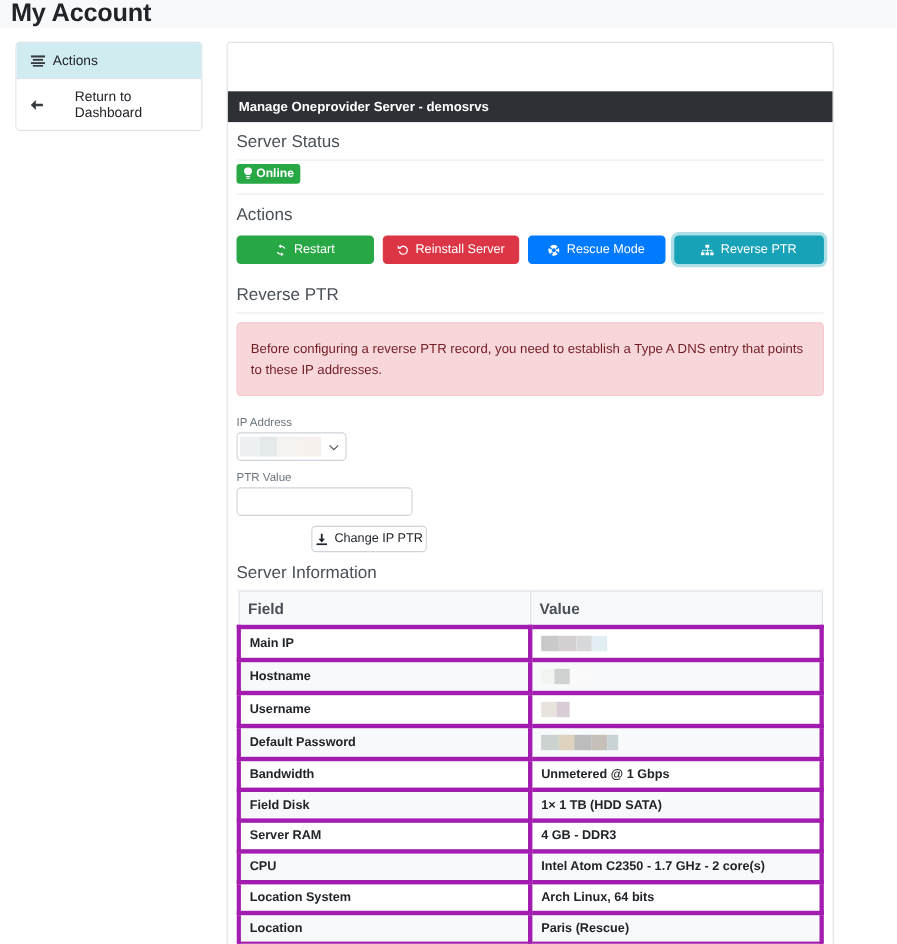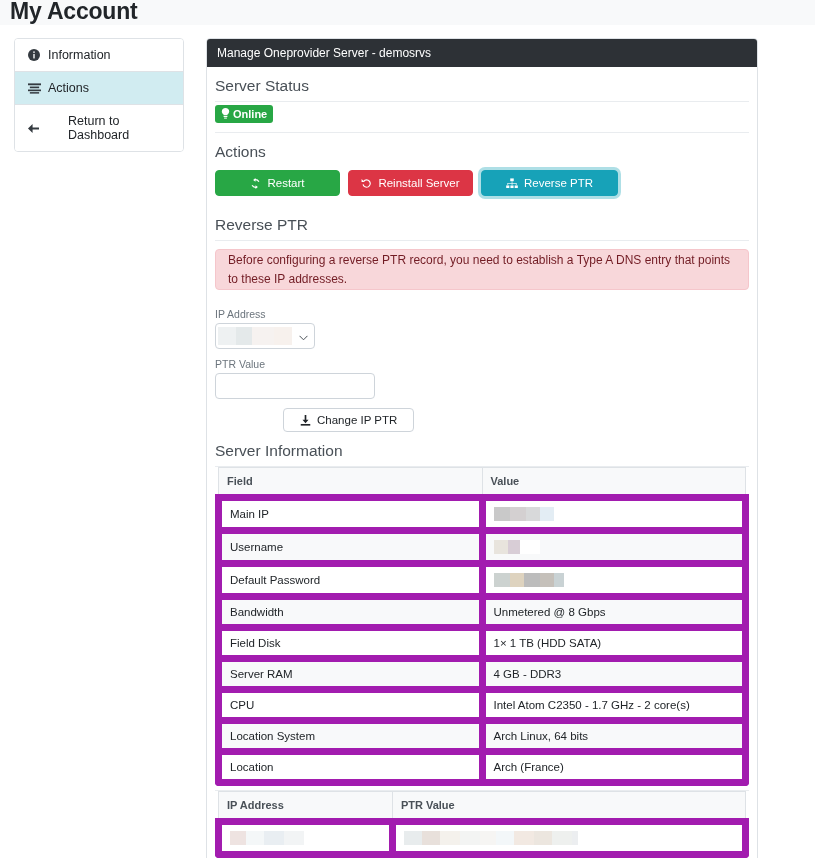--- a/index.html
+++ b/index.html
@@ -67,21 +67,22 @@
     border: 1px solid #dee2e6;
     border-radius: 4px;
     background: #fff;
     overflow: hidden;
   }
   .card-header {
     background: #2d3136;
     color: #ffffff;
     font-size: 12px;
     padding: 7px 10px;
-    font-weight: normal;
+    font-weight: bold;
+    margin-top: 44px;
   }
   .card-body { padding: 0 8px 12px 8px; }
 
   .section-title {
     font-size: 15.5px;
     color: #495057;
     font-weight: normal;
     padding: 10px 0 6px 0;
     margin: 0;
   }
@@ -122,30 +123,30 @@
     font-family: "Liberation Sans", sans-serif;
   }
   .btn svg { display: block; }
   .btn-success { background: #28a745; border-color: #28a745; }
   .btn-danger  { background: #dc3545; border-color: #dc3545; }
   .btn-primary { background: #007bff; border-color: #007bff; }
   .btn-info    { background: #17a2b8; border-color: #17a2b8;
                  box-shadow: 0 0 0 3px rgba(23,162,184,0.35); width: 137px; }
   .btn-light {
     background: #fff; color: #212529; border: 1px solid #ced4da;
-    width: auto; padding: 5px 16px;
+    width: auto; padding: 5px 3px;
   }
 
   
   .alert {
     background: #f8d7da;
     color: #721c24;
     border: 1px solid #f5c6cb;
     border-radius: 4px;
-    padding: 1px 12px;
+    padding: 14px 12px;
     font-size: 12px;
     line-height: 1.55;
     margin: 8px 0 18px 0;
   }
 
   
   .form-label {
     font-size: 10.5px;
     color: #6c757d;
     display: block;
@@ -186,27 +187,28 @@
     width: 100%;
     font-size: 11.5px;
   }
   thead th {
     background: #f8f9fa;
     color: #495057;
     font-weight: bold;
     text-align: left;
     padding: 7px 8px;
     border: 1px solid #dee2e6;
-    font-size: 11px;
+    font-size: 14px;
   }
   tbody td {
     padding: 6px 8px;
-    border: 7px solid #a21caf;
+    border: 4px solid #a21caf;
     color: #212529;
     height: 23px;
+    font-weight: bold;
   }
   tbody tr:nth-child(even) { background: #f8f9fa; }
   .tbl-wrap { border-radius: 4px; overflow: hidden; margin-bottom: 4px; }
   .col-field { width: 50%; }
 
   
   .redact { display: inline-flex; height: 14px; vertical-align: middle; }
   .redact i { display: block; height: 100%; }
 </style>
 </head>
@@ -214,30 +216,20 @@
 
 <div class="title-wrap">
   <div class="topbar"></div>
   <div class="page-title">My Account</div>
 </div>
 
 <div class="layout">
 
   <div class="sidebar">
 
-    <div class="side-item">
-      <span class="side-ico">
-        <svg width="12" height="12" viewBox="0 0 16 16">
-            <circle cx="8" cy="8" r="8" fill="#343a40"></circle>
-            <rect x="7.1" y="6.6" width="1.8" height="6" fill="#fff"></rect>
-            <circle cx="8" cy="4.2" r="1.1" fill="#fff"></circle>
-          </svg>
-      </span>
-      <span>Information</span>
-    </div>
 
     <div class="side-item active">
       <span class="side-ico">
         <svg width="13" height="11" viewBox="0 0 14 11">
             <rect x="0" y="0" width="14" height="2" fill="#343a40"></rect>
             <rect x="2" y="3.4" width="10" height="1.8" fill="#343a40"></rect>
             <rect x="0" y="6.6" width="14" height="1.8" fill="#343a40"></rect>
             <rect x="2" y="9.4" width="10" height="1.6" fill="#343a40"></rect>
           </svg>
       </span>
@@ -293,20 +285,30 @@
         <button class="btn btn-danger">
           <span>
             <svg width="11" height="11" viewBox="0 0 12 12">
                 <path d="M2.4 3.2A4.6 4.6 0 1 1 1.6 7l1.3-.3A3.3 3.3 0 1 0 3.5 4.2z" fill="#fff"></path>
                 <path d="M0.6 1.1v3.3h3.3z" fill="#fff"></path>
               </svg>
           </span>
           <span>Reinstall Server</span>
         </button>
 
+        <button class="btn btn-primary">
+          <span>
+            <svg width="11" height="11" viewBox="0 0 12 12">
+                <circle cx="6" cy="6" r="5.4" fill="#fff"></circle>
+                <circle cx="6" cy="6" r="2" fill="#007bff"></circle>
+                <path d="M1.6 1.6l2.6 2.6-1.2 1.2L0.4 2.8zM10.4 1.6L7.8 4.2 9 5.4l2.6-2.6zM1.6 10.4l2.6-2.6 1.2 1.2-2.6 2.6zM10.4 10.4L7.8 7.8 9 6.6l2.6 2.6z" fill="#007bff"></path>
+              </svg>
+          </span>
+          <span>Rescue Mode</span>
+        </button>
 
         <button class="btn btn-info">
           <span>
             <svg width="12" height="11" viewBox="0 0 13 11">
                 <rect x="4.6" y="0" width="3.8" height="3" fill="#fff"></rect>
                 <rect x="6.2" y="3" width="0.7" height="2.2" fill="#fff"></rect>
                 <rect x="1.6" y="5.2" width="9.8" height="0.7" fill="#fff"></rect>
                 <rect x="1.6" y="5.2" width="0.7" height="2" fill="#fff"></rect>
                 <rect x="10.7" y="5.2" width="0.7" height="2" fill="#fff"></rect>
                 <rect x="6.2" y="5.2" width="0.7" height="2" fill="#fff"></rect>
@@ -376,60 +378,68 @@
               <tr>
                 <td>Main IP</td>
                 <td><span class="redact">
                     <i style="width: 16px; background: rgb(201, 201, 201);"></i>
                     <i style="width: 16px; background: rgb(212, 208, 209);"></i>
                     <i style="width: 14px; background: rgb(216, 217, 218);"></i>
                     <i style="width: 14px; background: rgb(227, 237, 244);"></i>
                   </span></td>
               </tr>
               <tr>
+                <td>Hostname</td>
+                <td><span class="redact">
+                    <i style="width: 12px; background: rgb(242, 244, 239);"></i>
+                    <i style="width: 14px; background: rgb(208, 210, 210);"></i>
+                    <i style="width: 22px; background: rgb(250, 250, 250);"></i>
+                  </span></td>
+              </tr>
+              <tr>
                 <td>Username</td>
                 <td><span class="redact">
                     <i style="width: 14px; background: rgb(232, 228, 221);"></i>
                     <i style="width: 12px; background: rgb(216, 205, 214);"></i>
                     <i style="width: 20px; background: rgb(255, 255, 255);"></i>
                   </span></td>
               </tr>
               <tr>
                 <td>Default Password</td>
                 <td><span class="redact">
                     <i style="width: 16px; background: rgb(204, 210, 208);"></i>
                     <i style="width: 14px; background: rgb(222, 211, 191);"></i>
                     <i style="width: 16px; background: rgb(188, 188, 188);"></i>
                     <i style="width: 14px; background: rgb(197, 192, 186);"></i>
                     <i style="width: 10px; background: rgb(201, 210, 212);"></i>
                   </span></td>
               </tr>
               <tr>
                 <td>Bandwidth</td>
-                <td>Unmetered @ 8 Gbps</td>
+                <td>Unmetered @ 1 Gbps</td>
               </tr>
               <tr>
                 <td>Field Disk</td>
                 <td>1× 1 TB (HDD SATA)</td>
               </tr>
               <tr>
                 <td>Server RAM</td>
                 <td>4 GB - DDR3</td>
               </tr>
               <tr>
                 <td>CPU</td>
                 <td>Intel Atom C2350 - 1.7 GHz - 2 core(s)</td>
               </tr>
               <tr>
                 <td>Location System</td>
                 <td>Arch Linux, 64 bits</td>
               </tr>
               <tr>
                 <td>Location</td>
-                <td>Arch (France)</td>
+                <td>Paris (Rescue)</td>
               </tr>
             </tbody>
         </table>
       </div>
 
       <hr class="hr-line">
       <div class="tbl-wrap">
         <table>
           <thead>
             <tr>

